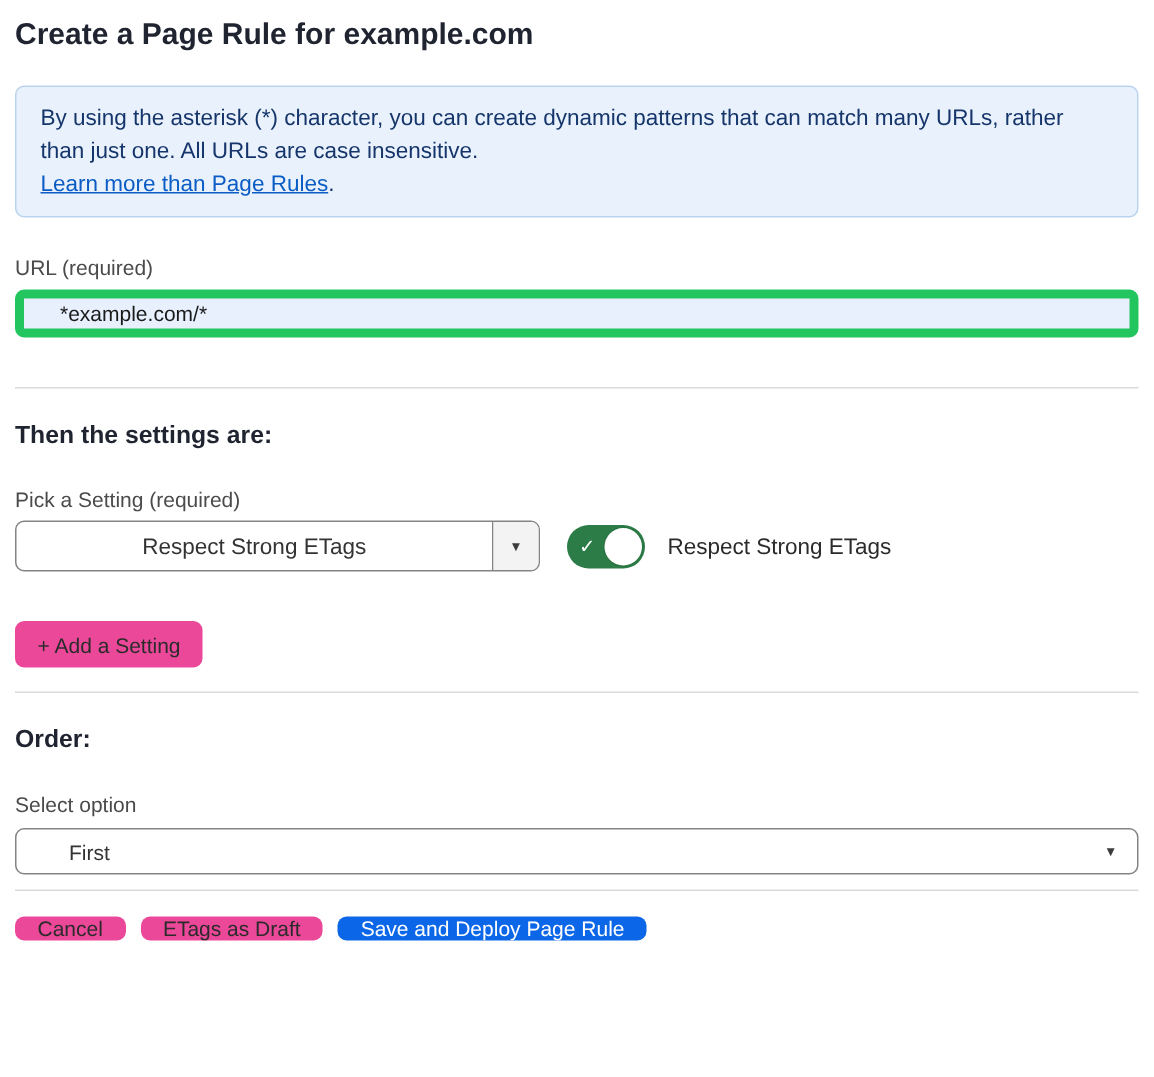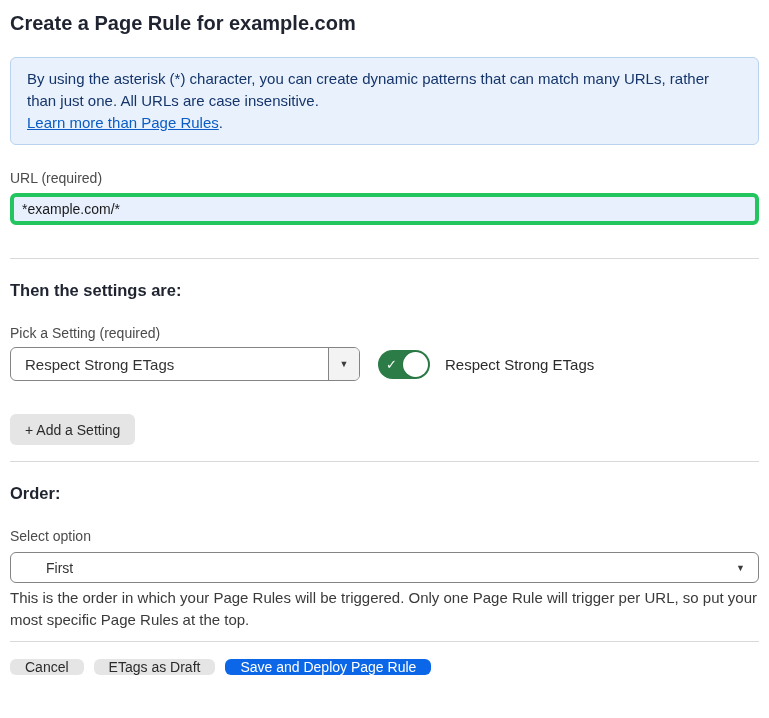--- a/index.html
+++ b/index.html
@@ -44,23 +44,23 @@
     line-height: 18px;
     color: #4b4b4b;
   }
 
   .url-input {
     display: block;
     margin-top: 6px;
     width: 749px;
     height: 32px;
     background: #e8f0fe;
-    border: 4px solid #22c55e;
-    border-radius: 6px;
-    padding: 0 8px;
+    border: 6px solid #22c55e;
+    border-radius: 6px;
+    padding: 0 24px;
     font-family: "Liberation Sans", "DejaVu Sans", sans-serif;
     font-size: 14px;
     color: #1a1a1a;
   }
 
   .divider {
     border: none;
     border-top: 1px solid #d9d9d9;
     height: 0;
     width: 749px;
@@ -75,20 +75,21 @@
     line-height: 20px;
     font-weight: 700;
     color: #1f2430;
   }
 
   
   .setting-row {
     margin-top: 5px;
     display: flex;
     align-items: center;
+    text-align: center;
   }
   .fake-select {
     position: relative;
     height: 34px;
     border: 1px solid #848484;
     border-radius: 6px;
     background: #ffffff;
     display: flex;
     align-items: center;
     cursor: pointer;
@@ -158,21 +159,21 @@
   .btn {
     display: inline-block;
     height: 16px;
     border: none;
     border-radius: 6px;
     padding: 0 15px;
     font-family: "Liberation Sans", "DejaVu Sans", sans-serif;
     font-size: 14px;
     cursor: pointer;
   }
-  .btn-gray { background: #e5e5e5; color: #2b2b2b; }
+  .btn-gray { background: #ec4899; color: #2b2b2b; }
   .btn-primary { background: #0b67e8; color: #ffffff; }
 
   .add-setting-btn { margin-top: 33px; height: 31px; }
 
   .order-select { width: 749px; height: 31px; margin-top: 7px; padding-left: 21px; }
   .order-select .select-value { font-size: 14px; }
   .order-select .arrow-free {
     position: absolute;
     right: 13px;
     top: 50%;
@@ -234,21 +235,20 @@
 
   <div class="section-heading">Order:</div>
 
   <div class="field-label">Select option</div>
 
   <div class="fake-select order-select">
     <span class="select-value">First</span>
     <span class="arrow-glyph arrow-free">▼</span>
   </div>
 
-  <div class="help-text">This is the order in which your Page Rules will be triggered. Only one Page Rule will trigger per URL, so put your most specific Page Rules at the top.</div>
 
   <hr class="divider d3">
 
   <div class="actions">
     <button class="btn btn-gray">Cancel</button>
     <button class="btn btn-gray">ETags as Draft</button>
     <button class="btn btn-primary">Save and Deploy Page Rule</button>
   </div>
 
 </div>

